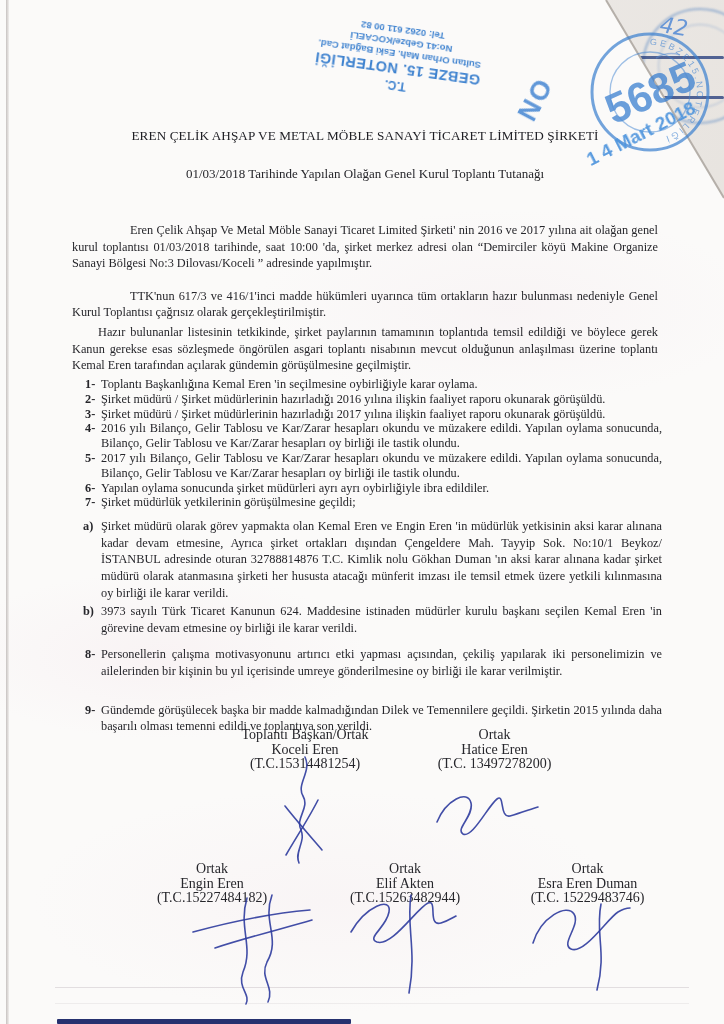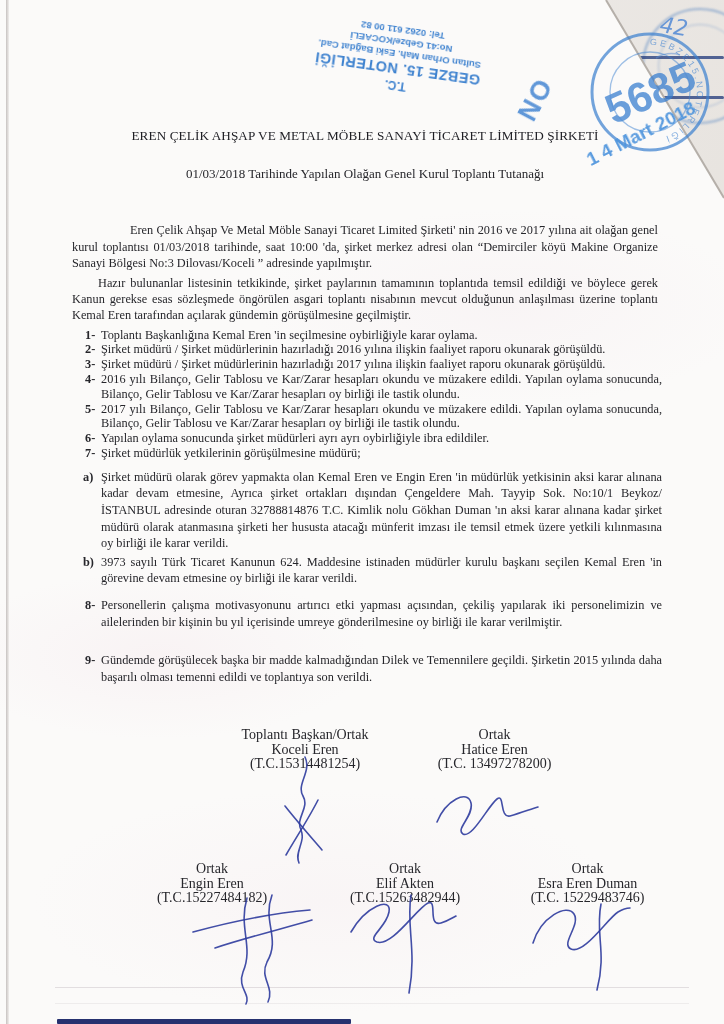--- a/index.html
+++ b/index.html
@@ -116,20 +116,21 @@
   </svg>
 
   <div class="date-stamp">1 4 Mart 2018</div>
   <div class="corner-num">42</div>
 
   <div class="doc">
     <div class="title">EREN ÇELİK AHŞAP VE METAL MÖBLE SANAYİ TİCARET LİMİTED ŞİRKETİ</div>
     <div class="subtitle">01/03/2018 Tarihinde Yapılan Olağan Genel Kurul Toplantı Tutanağı</div>
 
     <p class="para p1">Eren Çelik Ahşap Ve Metal Möble Sanayi Ticaret Limited Şirketi' nin  2016 ve 2017 yılına ait olağan genel kurul toplantısı 01/03/2018 tarihinde, saat 10:00 'da, şirket merkez adresi olan “Demirciler köyü Makine Organize Sanayi Bölgesi No:3 Dilovası/Koceli ”  adresinde yapılmıştır.</p>
+    <p class="para p2">TTK'nun 617/3 ve 416/1'inci madde hükümleri uyarınca tüm ortakların hazır bulunması nedeniyle Genel Kurul Toplantısı çağrısız olarak gerçekleştirilmiştir.</p>
     <p class="para p3">Hazır bulunanlar listesinin tetkikinde, şirket paylarının tamamının toplantıda temsil edildiği ve böylece gerek Kanun gerekse esas sözleşmede öngörülen asgari toplantı nisabının mevcut olduğunun anlaşılması üzerine toplantı Kemal Eren tarafından açılarak gündemin görüşülmesine geçilmiştir.</p>
 
     <div class="agenda">
       <div class="agenda-item">
         <span class="num">1-</span>
         <span class="txt">Toplantı Başkanlığına Kemal Eren 'in seçilmesine oybirliğiyle karar oylama.</span>
       </div>
       <div class="agenda-item">
         <span class="num">2-</span>
         <span class="txt">Şirket müdürü / Şirket müdürlerinin hazırladığı 2016 yılına ilişkin faaliyet raporu okunarak görüşüldü.</span>
@@ -145,21 +146,21 @@
       <div class="agenda-item">
         <span class="num">5-</span>
         <span class="txt">2017 yılı Bilanço, Gelir Tablosu ve Kar/Zarar hesapları okundu ve müzakere edildi. Yapılan oylama sonucunda, Bilanço, Gelir Tablosu ve Kar/Zarar hesapları oy birliği ile tastik olundu.</span>
       </div>
       <div class="agenda-item">
         <span class="num">6-</span>
         <span class="txt">Yapılan oylama sonucunda şirket müdürleri ayrı ayrı oybirliğiyle ibra edildiler.</span>
       </div>
       <div class="agenda-item">
         <span class="num">7-</span>
-        <span class="txt">Şirket müdürlük yetkilerinin görüşülmesine müdürü;</span>
+        <span class="txt">Şirket müdürlük yetkilerinin görüşülmesine geçildi;</span>
       </div>
     </div>
 
     <div class="subitems">
       <div class="sub-item">
         <span class="mark">a)</span>
         <span class="txt">Şirket müdürü olarak görev yapmakta olan Kemal Eren ve Engin Eren 'in müdürlük yetkisinin aksi karar alınana kadar devam etmesine, Ayrıca şirket ortakları dışından Çengeldere Mah. Tayyip Sok. No:10/1 Beykoz/İSTANBUL adresinde oturan 32788814876 T.C. Kimlik nolu Gökhan Duman 'ın  aksi karar alınana kadar şirket müdürü olarak atanmasına şirketi her hususta atacağı münferit imzası ile temsil etmek üzere yetkili kılınmasına oy birliği ile karar verildi.</span>
       </div>
       <div class="sub-item">
         <span class="mark">b)</span>

